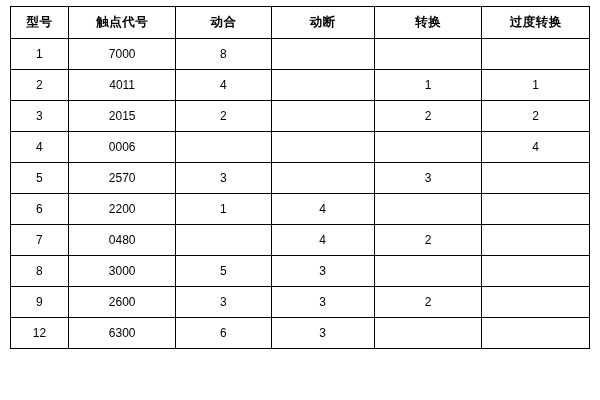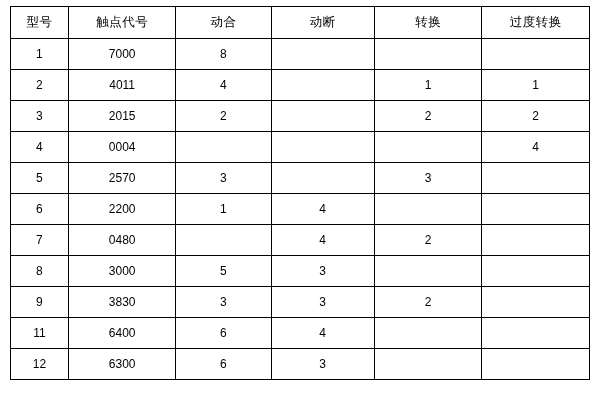--- a/index.html
+++ b/index.html
@@ -28,21 +28,21 @@
     border: 1px solid #000000;
     text-align: center;
     vertical-align: middle;
     font-weight: normal;
     color: #000000;
     padding: 0;
   }
   table.spec-table thead th {
     height: 31px;
     font-size: 12.5px;
-    font-weight: normal;
+    font-weight: bold;
     letter-spacing: 0.5px;
   }
   table.spec-table tbody td {
     height: 30px;
     font-size: 12px;
   }
   col.c0 { width: 56px; }
   col.c1 { width: 104px; }
   col.c2 { width: 92px; }
   col.c3 { width: 100px; }
@@ -92,21 +92,21 @@
       <tr>
         <td>3</td>
         <td>2015</td>
         <td>2</td>
         <td></td>
         <td>2</td>
         <td>2</td>
       </tr>
       <tr>
         <td>4</td>
-        <td>0004</td>
+        <td>0006</td>
         <td></td>
         <td></td>
         <td></td>
         <td>4</td>
       </tr>
       <tr>
         <td>5</td>
         <td>2570</td>
         <td>3</td>
         <td></td>
@@ -132,32 +132,24 @@
       <tr>
         <td>8</td>
         <td>3000</td>
         <td>5</td>
         <td>3</td>
         <td></td>
         <td></td>
       </tr>
       <tr>
         <td>9</td>
-        <td>3830</td>
+        <td>2600</td>
         <td>3</td>
         <td>3</td>
         <td>2</td>
-        <td></td>
-      </tr>
-      <tr>
-        <td>11</td>
-        <td>6400</td>
-        <td>6</td>
-        <td>4</td>
-        <td></td>
         <td></td>
       </tr>
       <tr>
         <td>12</td>
         <td>6300</td>
         <td>6</td>
         <td>3</td>
         <td></td>
         <td></td>
       </tr>

